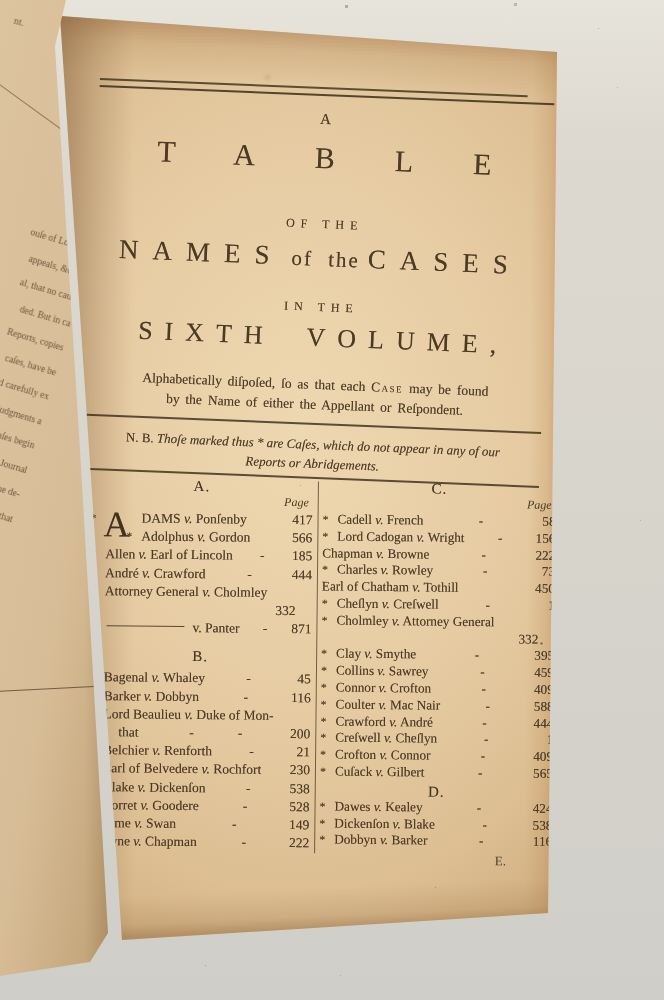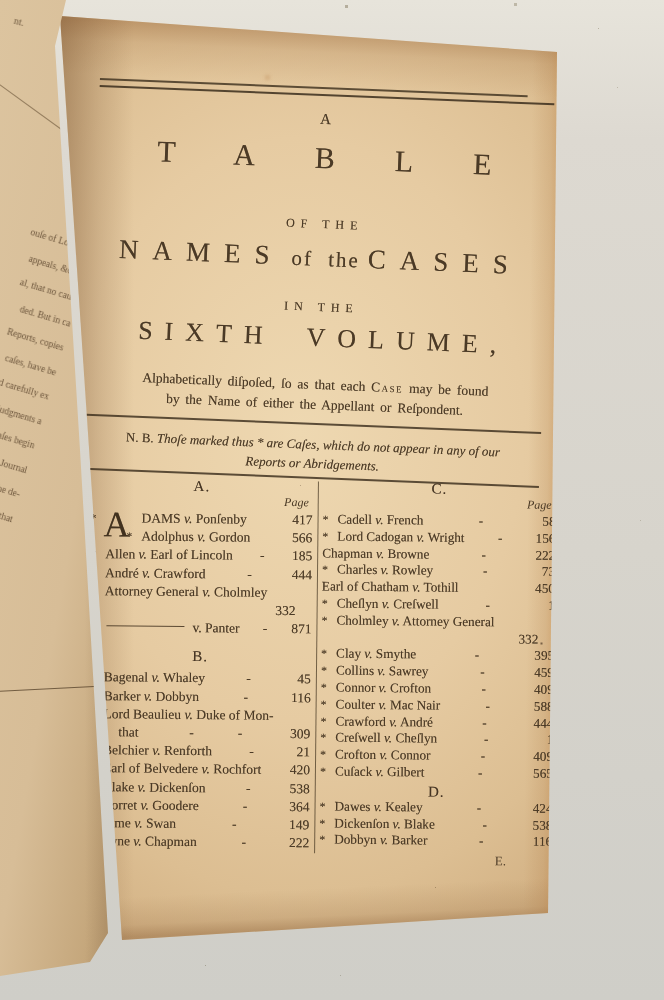--- a/index.html
+++ b/index.html
@@ -218,51 +218,51 @@
               <span class="name">Lord Beaulieu <i class="vit">v.</i> Duke of Mon-</span>
               <span class="fill"></span>
             </div>
             <div class="row indent2">
               <span class="name">that</span>
               <span class="fill"></span>
               <span class="sep">-</span>
               <span class="fill f2"></span>
               <span class="sep">-</span>
               <span class="fill f2"></span>
-              <span class="pg">309</span>
+              <span class="pg">200</span>
             </div>
             <div class="row">
               <span class="star">*</span>
               <span class="name">Belchier <i class="vit">v.</i> Renforth</span>
               <span class="fill"></span>
               <span class="sep">-</span>
               <span class="fill f2"></span>
               <span class="pg">21</span>
             </div>
             <div class="row">
               <span class="star">*</span>
               <span class="name">Earl of Belvedere <i class="vit">v.</i> Rochfort</span>
               <span class="fill"></span>
-              <span class="pg">420</span>
+              <span class="pg">230</span>
             </div>
             <div class="row">
               <span class="star">*</span>
               <span class="name">Blake <i class="vit">v.</i> Dickenſon</span>
               <span class="fill"></span>
               <span class="sep">-</span>
               <span class="fill f2"></span>
               <span class="pg">538</span>
             </div>
             <div class="row">
               <span class="star">*</span>
               <span class="name">Borret <i class="vit">v.</i> Goodere</span>
               <span class="fill"></span>
               <span class="sep">-</span>
               <span class="fill f2"></span>
-              <span class="pg">364</span>
+              <span class="pg">528</span>
             </div>
             <div class="row">
               <span class="name">Broome <i class="vit">v.</i> Swan</span>
               <span class="fill"></span>
               <span class="sep">-</span>
               <span class="fill f2"></span>
               <span class="pg">149</span>
             </div>
             <div class="row">
               <span class="name">Browne <i class="vit">v.</i> Chapman</span>

